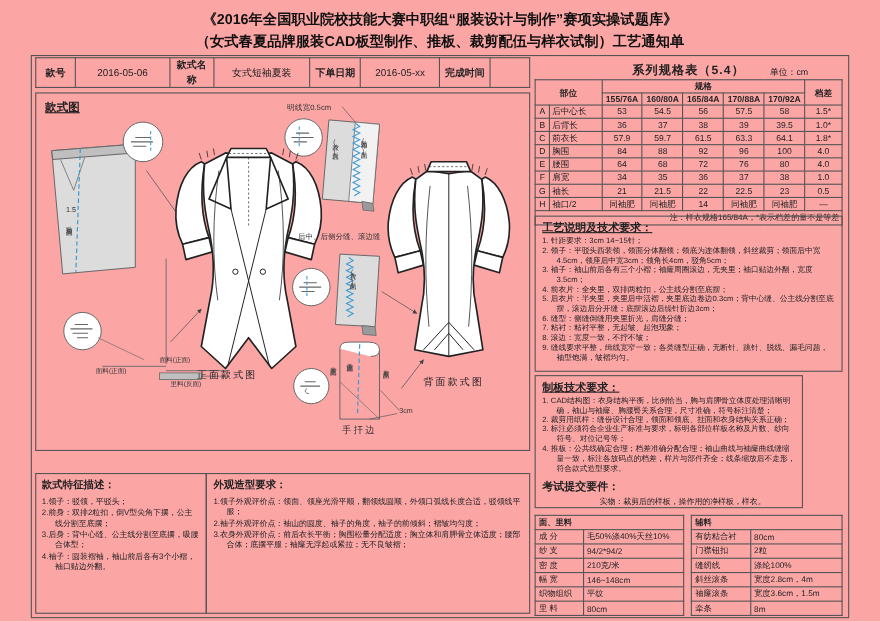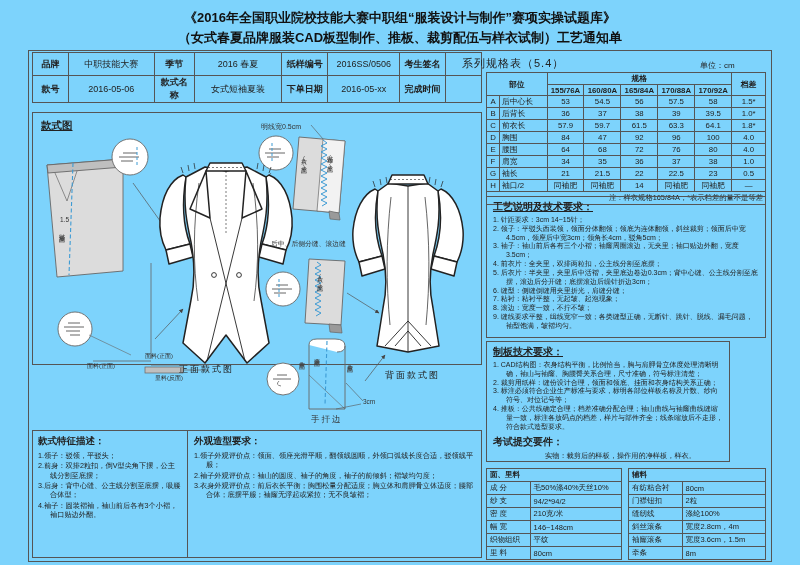--- a/index.html
+++ b/index.html
@@ -1,38 +1,38 @@
 <!DOCTYPE html>
 <html><head>
 <meta charset="utf-8">
 <style>
   html,body{margin:0;padding:0;background:#fff;}
   body{width:800px;height:565px;position:relative;font-family:"Liberation Sans","DejaVu Sans",sans-serif;color:#222;overflow:hidden;}
-  .page{position:absolute;inset:0;background:#7dd3fc;}
+  .page{position:absolute;inset:0;background:#fca5a5;}
   .title{position:absolute;top:8px;left:0;width:100%;text-align:center;font-weight:bold;font-size:13px;line-height:1.5;color:#111;}
   .frame{position:absolute;left:28px;top:50px;width:744px;height:512px;border:1px solid #555;box-sizing:border-box;}
   table{border-collapse:collapse;}
   td,th{border:1px solid #555;box-sizing:border-box;}
   
   .hdr-table{position:absolute;left:32px;top:52px;width:450px;font-size:9px;}
   .hdr-table td{height:23px;text-align:center;padding:0 2px;}
   .hdr-table .lab{font-weight:bold;}
   
-  .style-panel{position:absolute;left:32px;top:112px;width:450px;height:253px;border:1px solid #555;box-sizing:border-box;}
+  .style-panel{position:absolute;left:32px;top:84px;width:450px;height:326px;border:1px solid #555;box-sizing:border-box;}
   .panel-title{position:absolute;left:8px;top:6px;font-size:10.5px;font-weight:bold;text-decoration:underline;}
   .ann{position:absolute;font-size:7px;color:#333;white-space:nowrap;line-height:1;}
   .vlabel{writing-mode:vertical-rl;text-orientation:upright;font-size:6px;letter-spacing:1px;color:#444;}
   .viewlabel{font-size:9px;color:#222;letter-spacing:2px;}
   
   .feature-box{position:absolute;left:32px;top:430px;width:156px;height:128px;border:1px solid #555;box-sizing:border-box;padding:4px 5px;overflow:hidden;}
   .appearance-box{position:absolute;left:187px;top:430px;width:295px;height:128px;border:1px solid #555;box-sizing:border-box;padding:4px 6px;overflow:hidden;}
   .box-title{font-size:9.5px;font-weight:bold;margin-bottom:3px;}
   .itm{font-size:7.2px;line-height:1.3;padding-left:12px;text-indent:-12px;margin-bottom:1px;}
   
-  .spec-title{position:absolute;left:462px;top:56px;width:280px;text-align:left;font-size:11px;font-weight:normal;letter-spacing:1px;}
+  .spec-title{position:absolute;left:486px;top:56px;width:280px;text-align:center;font-size:11px;font-weight:bold;letter-spacing:1px;}
   .spec-unit{position:absolute;left:700px;top:60px;font-size:8px;}
   .spec-table{position:absolute;left:486px;top:72px;width:280px;font-size:7.8px;}
   .spec-table th{font-weight:bold;height:11px;padding:0 1px;text-align:center;}
   .spec-table td{height:11px;padding:0 2px;text-align:center;}
   .spec-table td.part{text-align:left;}
   .spec-table td.note{text-align:right;font-size:7.3px;height:13px;}
   .process-box{position:absolute;left:486px;top:196px;width:280px;height:142px;border:1px solid #555;box-sizing:border-box;padding:3px 6px;overflow:hidden;}
   .pattern-box{position:absolute;left:486px;top:341px;width:244px;height:121px;border:1px solid #555;box-sizing:border-box;padding:3px 6px;overflow:hidden;}
   .sec-title{font-size:10px;font-weight:bold;text-decoration:underline;margin-bottom:2px;}
   .sec-title2{font-size:10px;font-weight:bold;margin:3px 0 2px 0;}
@@ -61,30 +61,20 @@
         <col style="width:36px">
         <col style="width:86px">
         <col style="width:40px">
         <col style="width:88px">
         <col style="width:46px">
         <col style="width:72px">
         <col style="width:46px">
         <col style="width:36px">
       </colgroup>
     <tbody>
-        <tr>
-      <td class="lab">品牌</td>
-      <td>中职技能大赛</td>
-      <td class="lab">季节</td>
-      <td>2016 春夏</td>
-      <td class="lab">纸样编号</td>
-      <td>2016SS/0506</td>
-      <td class="lab">考生签名</td>
-      <td></td>
-    </tr>
     <tr>
       <td class="lab">款号</td>
       <td>2016-05-06</td>
       <td class="lab">款式名称</td>
       <td>女式短袖夏装</td>
       <td class="lab">下单日期</td>
       <td>2016-05-xx</td>
       <td class="lab">完成时间</td>
       <td></td>
     </tr>
@@ -292,21 +282,21 @@
           <td>59.7</td>
           <td>61.5</td>
           <td>63.3</td>
           <td>64.1</td>
       <td>1.8*</td>
     </tr>
     <tr>
       <td>D</td>
           <td class="part">胸围</td>
       <td>84</td>
-          <td>47</td>
+          <td>88</td>
           <td>92</td>
           <td>96</td>
           <td>100</td>
       <td>4.0</td>
     </tr>
     <tr>
       <td>E</td>
           <td class="part">腰围</td>
       <td>64</td>
           <td>68</td>

